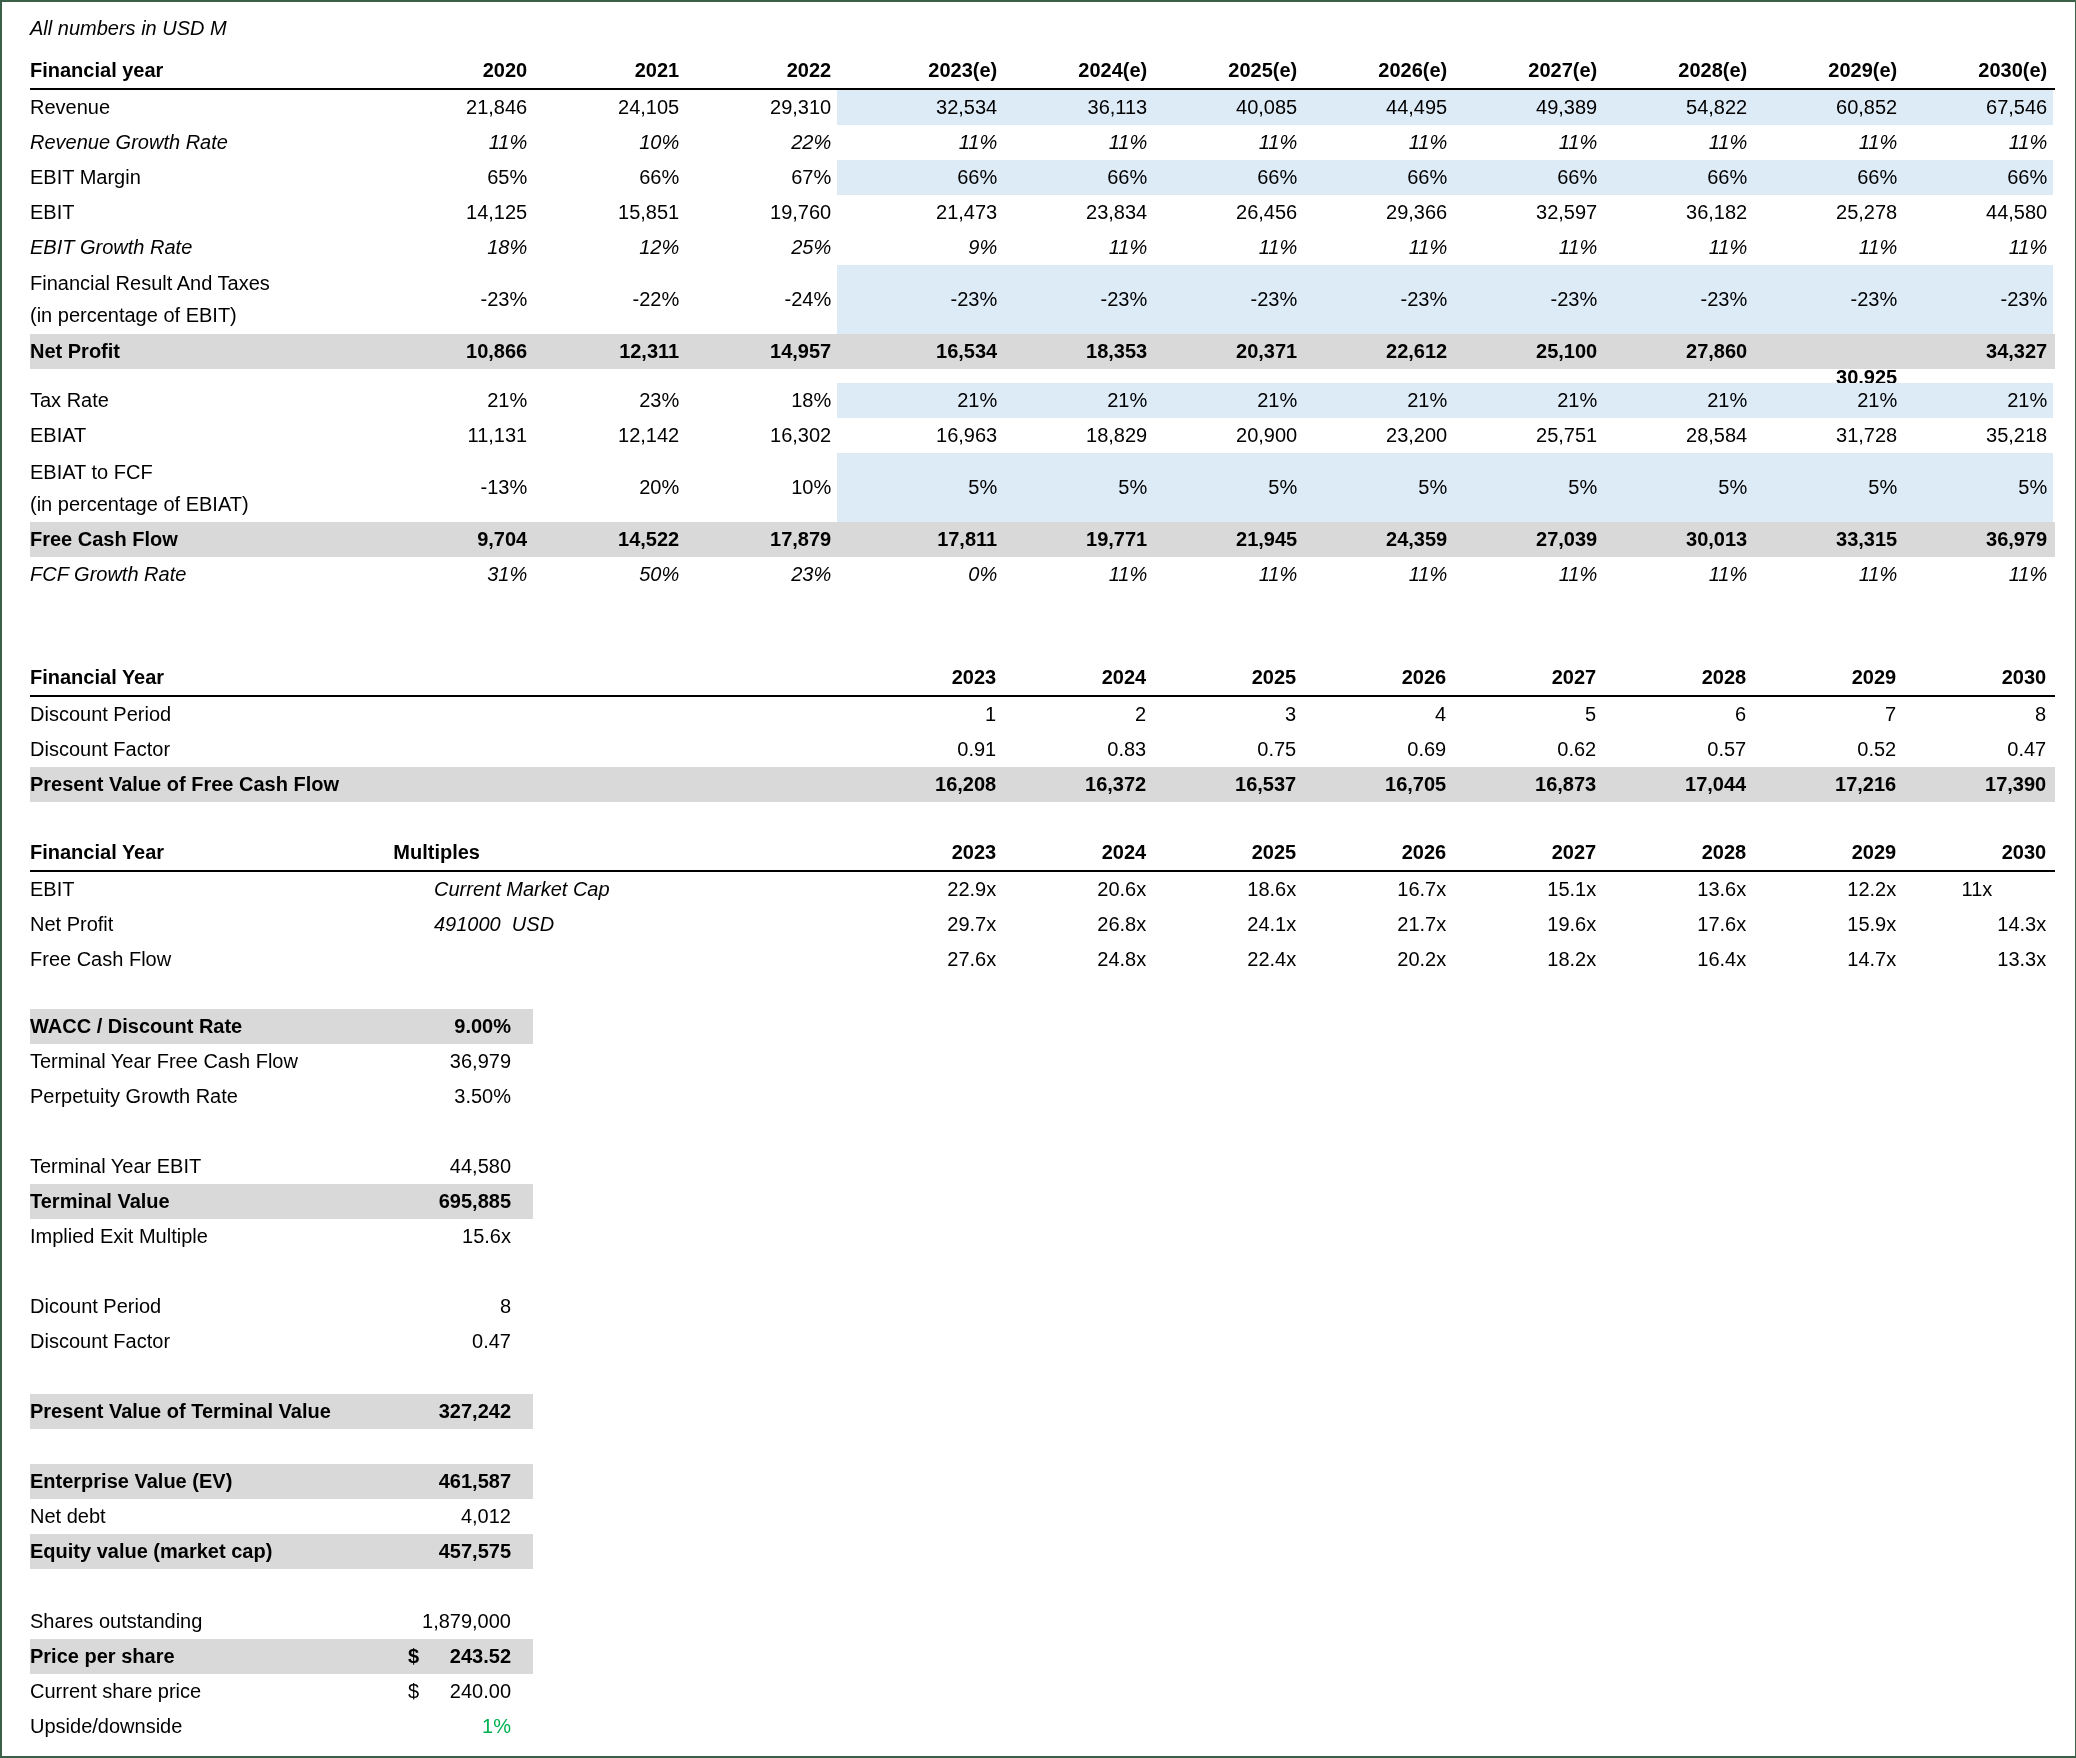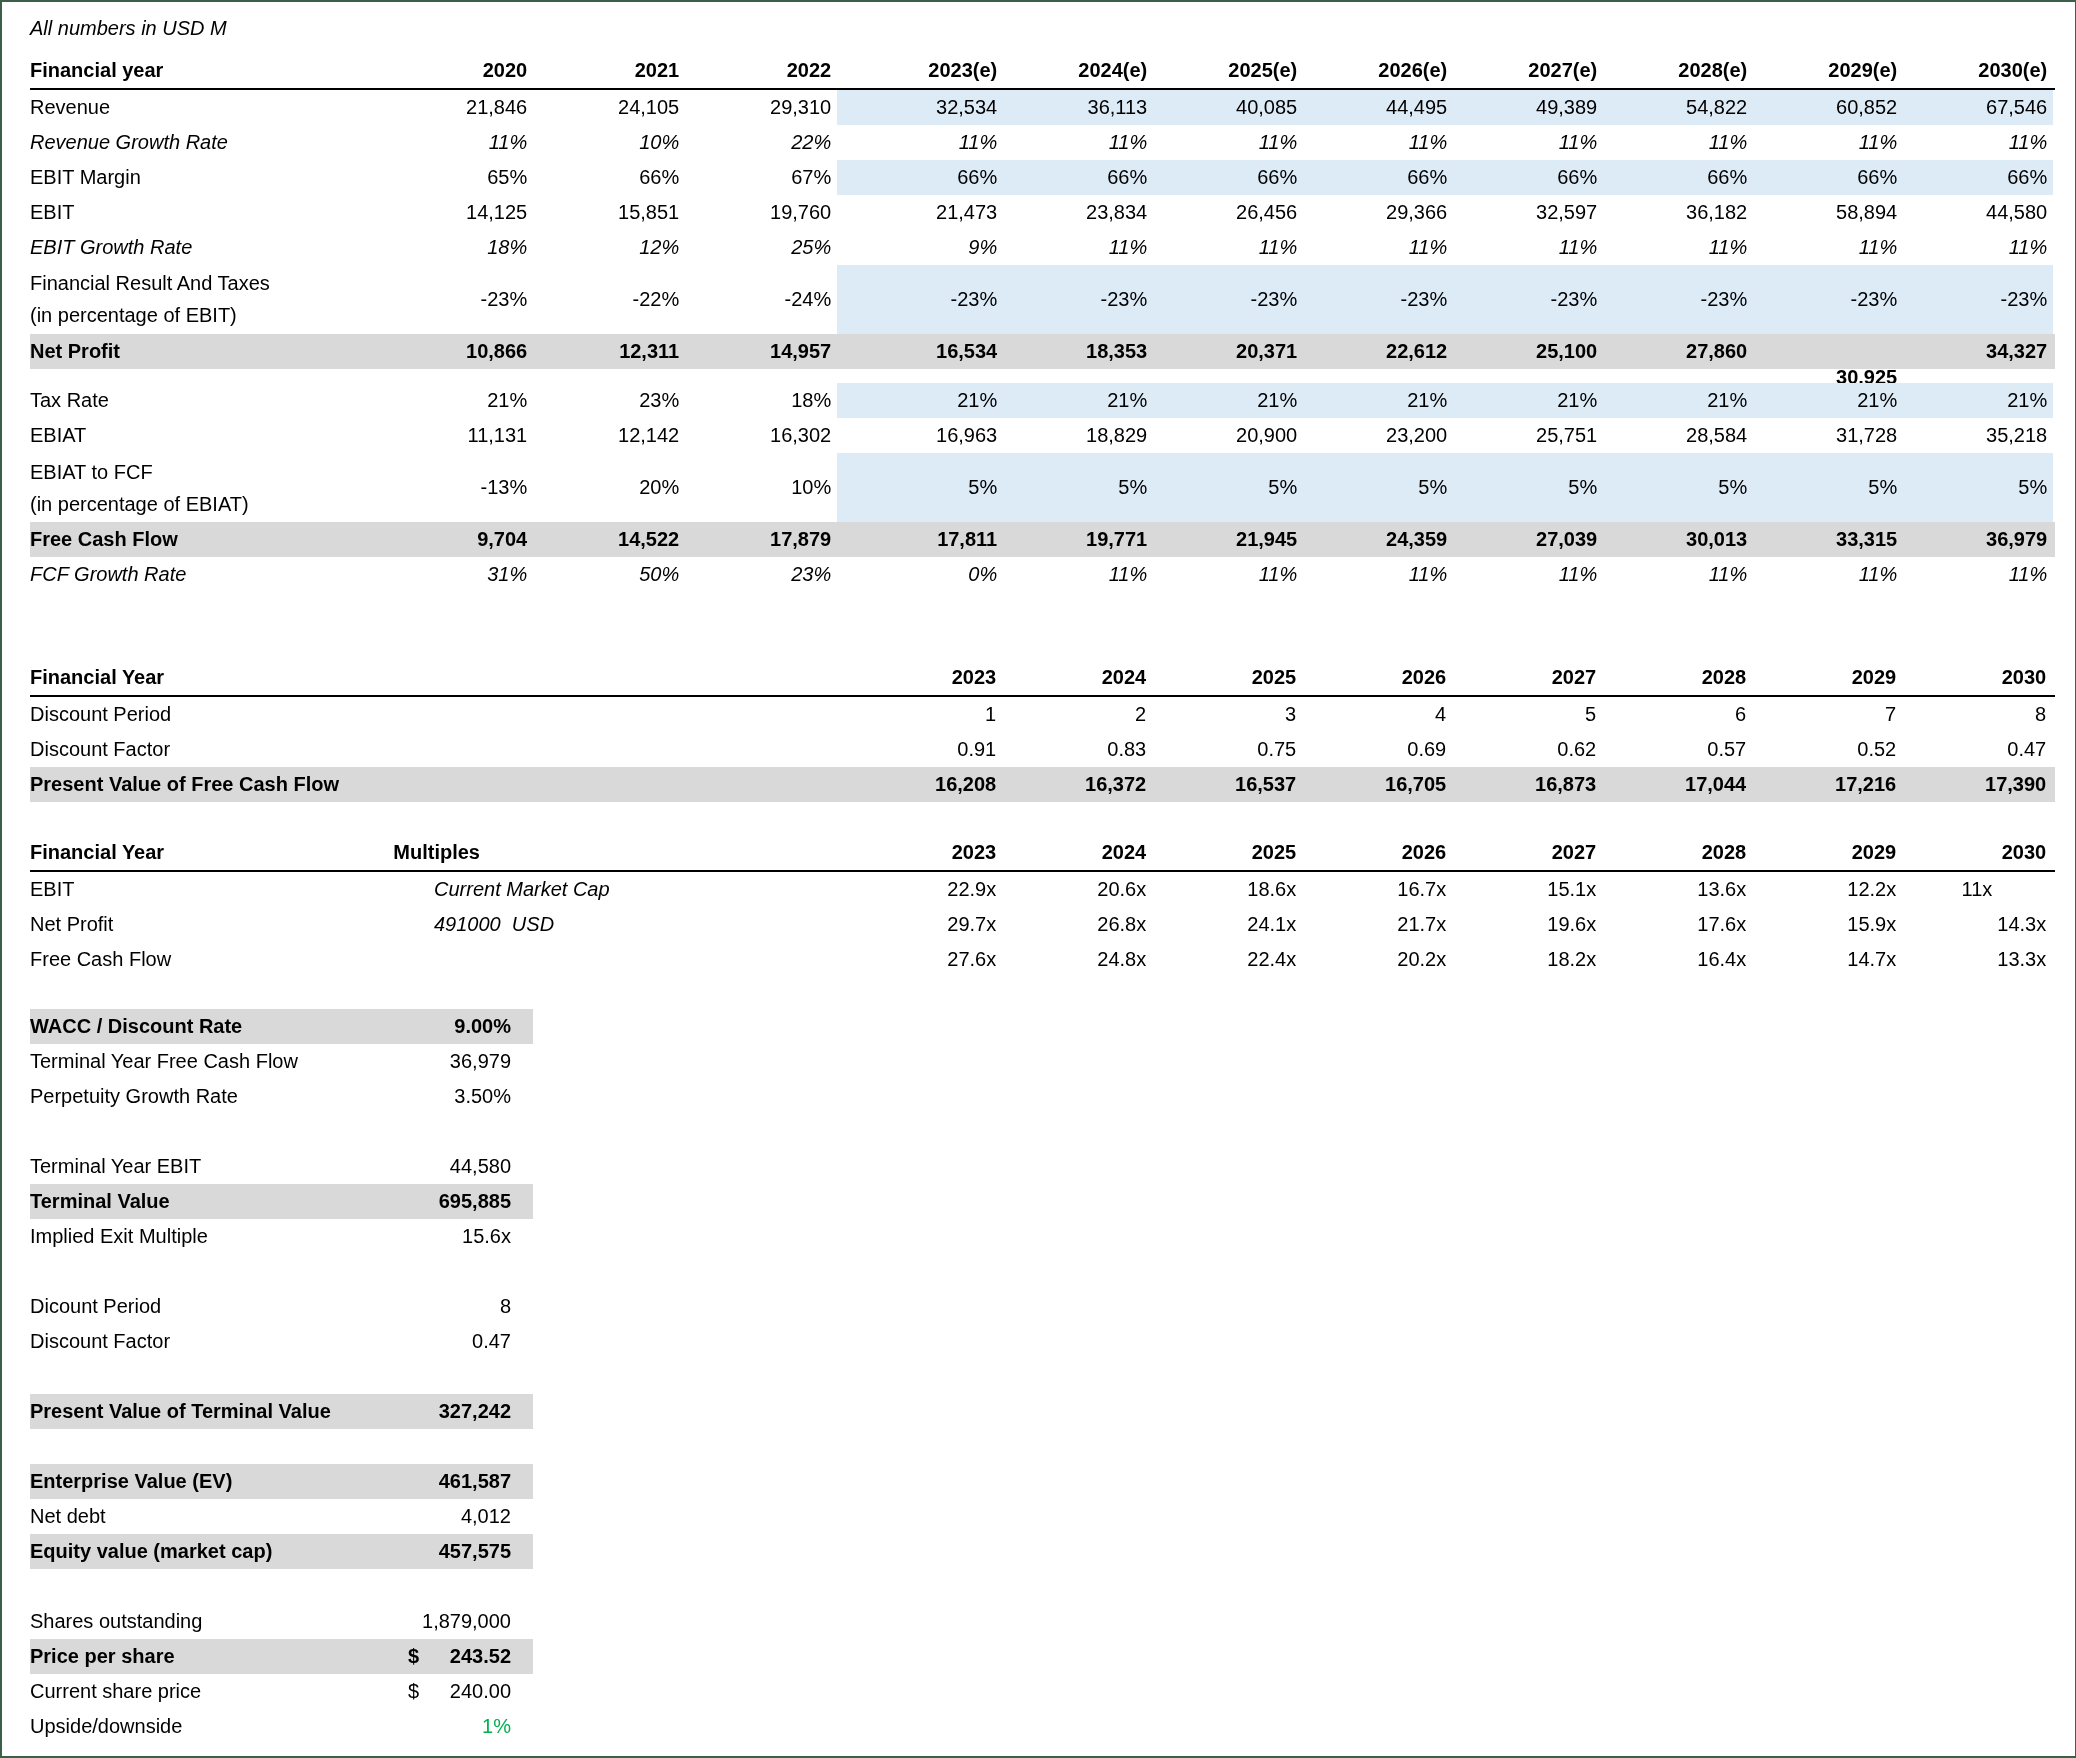--- a/index.html
+++ b/index.html
@@ -108,21 +108,21 @@
           <div class="lab">EBIT</div>
           <div class="cell" style="width: 157px;">14,125</div>
           <div class="cell" style="width: 152px;">15,851</div>
           <div class="cell" style="width: 152px;">19,760</div>
           <div class="cell" style="width: 166px;">21,473</div>
           <div class="cell" style="width: 150px;">23,834</div>
           <div class="cell" style="width: 150px;">26,456</div>
           <div class="cell" style="width: 150px;">29,366</div>
           <div class="cell" style="width: 150px;">32,597</div>
           <div class="cell" style="width: 150px;">36,182</div>
-          <div class="cell" style="width: 150px;">58,894</div>
+          <div class="cell" style="width: 150px;">25,278</div>
           <div class="cell" style="width: 150px;">44,580</div>
         </div>
         <div class="row h60 italic-row">
           <div class="lab">EBIT Growth Rate</div>
           <div class="cell" style="width: 157px;">18%</div>
           <div class="cell" style="width: 152px;">12%</div>
           <div class="cell" style="width: 152px;">25%</div>
           <div class="cell" style="width: 166px;">9%</div>
           <div class="cell" style="width: 150px;">11%</div>
           <div class="cell" style="width: 150px;">11%</div>

